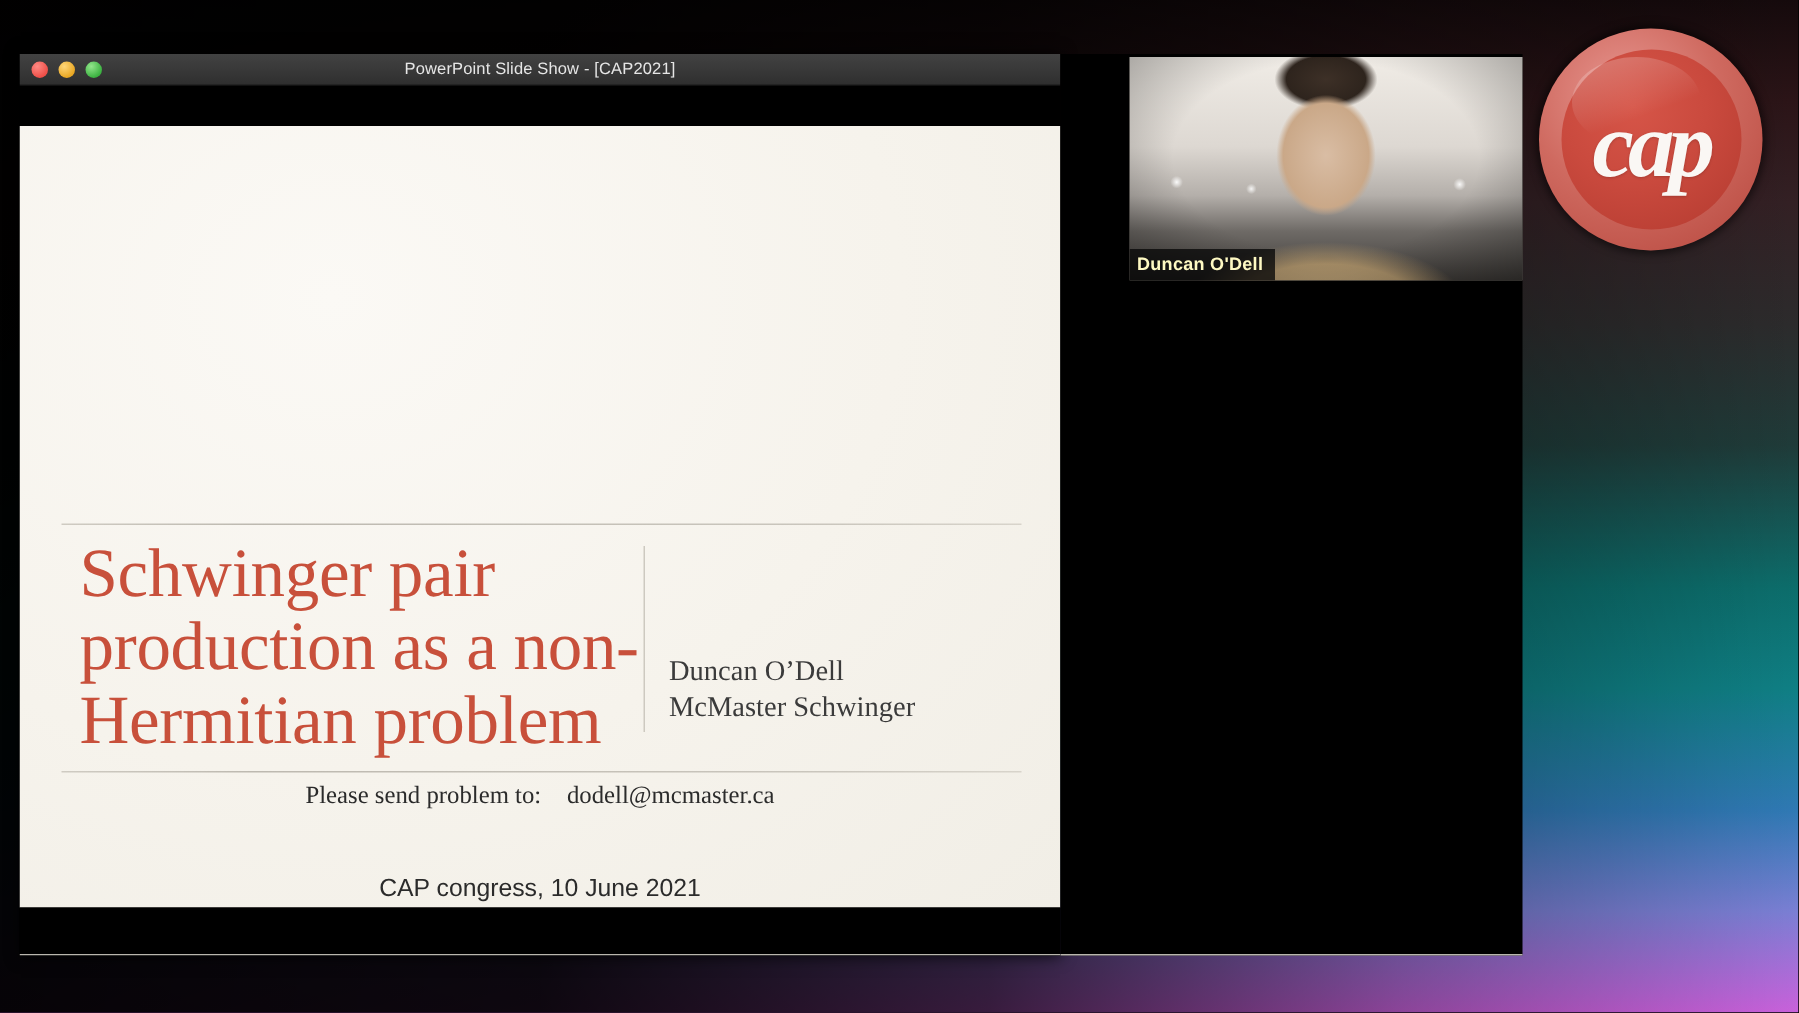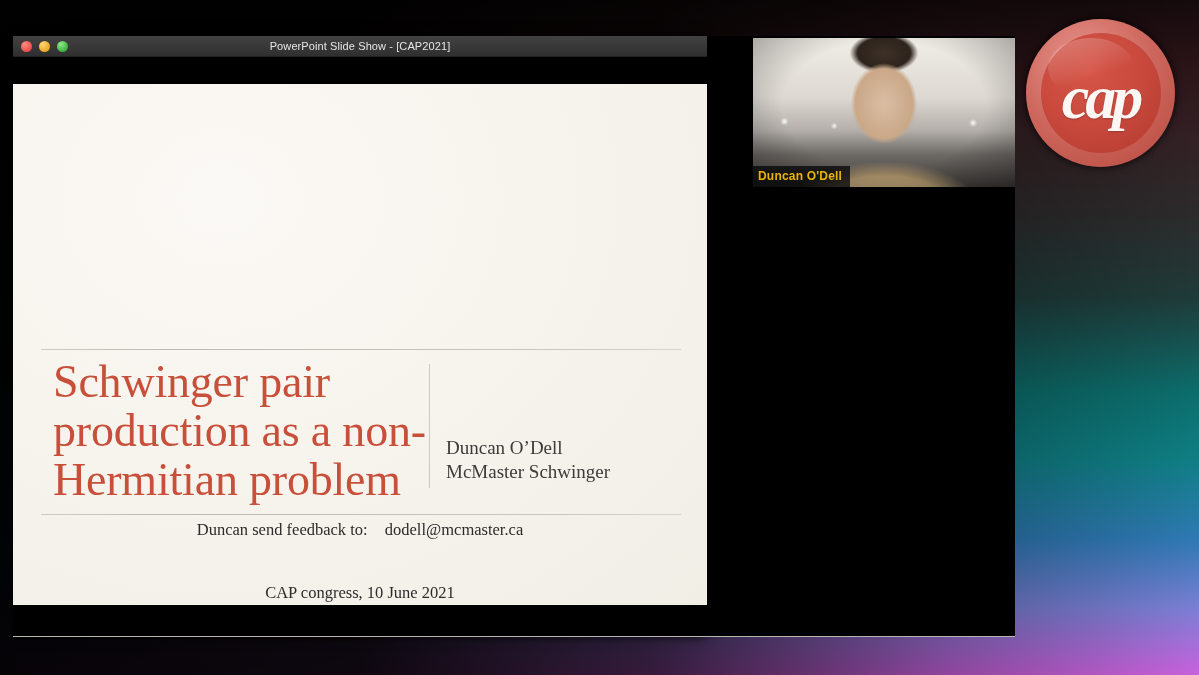--- a/index.html
+++ b/index.html
@@ -153,21 +153,21 @@
     font-size: 16.5px;
     color: #2b2b2b;
   }
   #feedback-line .email { margin-left: 13px; }
 
   #congress-line {
     position: absolute;
     left: 0; right: 0;
     top: 499px;
     text-align: center;
-    font-family: Liberation Serif, serif;
+    font-family: Liberation Sans, sans-serif;
     font-size: 16.5px;
     color: #2b2b2b;
   }
 
   #black-bottom-strip {
     position: absolute;
     left: 0;
     top: 569px;
     width: 694px;
     height: 32px;
@@ -225,21 +225,21 @@
 
   #video-name-tag {
     position: absolute;
     left: 0;
     bottom: 0;
     padding: 3px 8px 4px 5px;
     background: rgba(8,8,8,0.78);
     font-family: "Liberation Sans", sans-serif;
     font-weight: bold;
     font-size: 12px;
-    color: #eab308;
+    color: #fef9c3;
     letter-spacing: 0.2px;
     white-space: nowrap;
   }
 
   
   #cap-logo {
     position: absolute;
     left: 1026px;
     top: 19px;
     width: 149px;
@@ -315,21 +315,21 @@
           <div id="author-block">
             <div>Duncan O’Dell</div>
             <div>McMaster Schwinger</div>
           </div>
         </div>
 
         <div class="rule"></div>
       </div>
 
       <div id="feedback-line">
-        <span>Duncan send feedback to:</span>
+        <span>Please send problem to:</span>
         <span class="email">dodell@mcmaster.ca</span>
       </div>
 
       <div id="congress-line">CAP congress, 10 June 2021</div>
 
     </div>
 
     <div id="black-bottom-strip"></div>
   </div>
 

